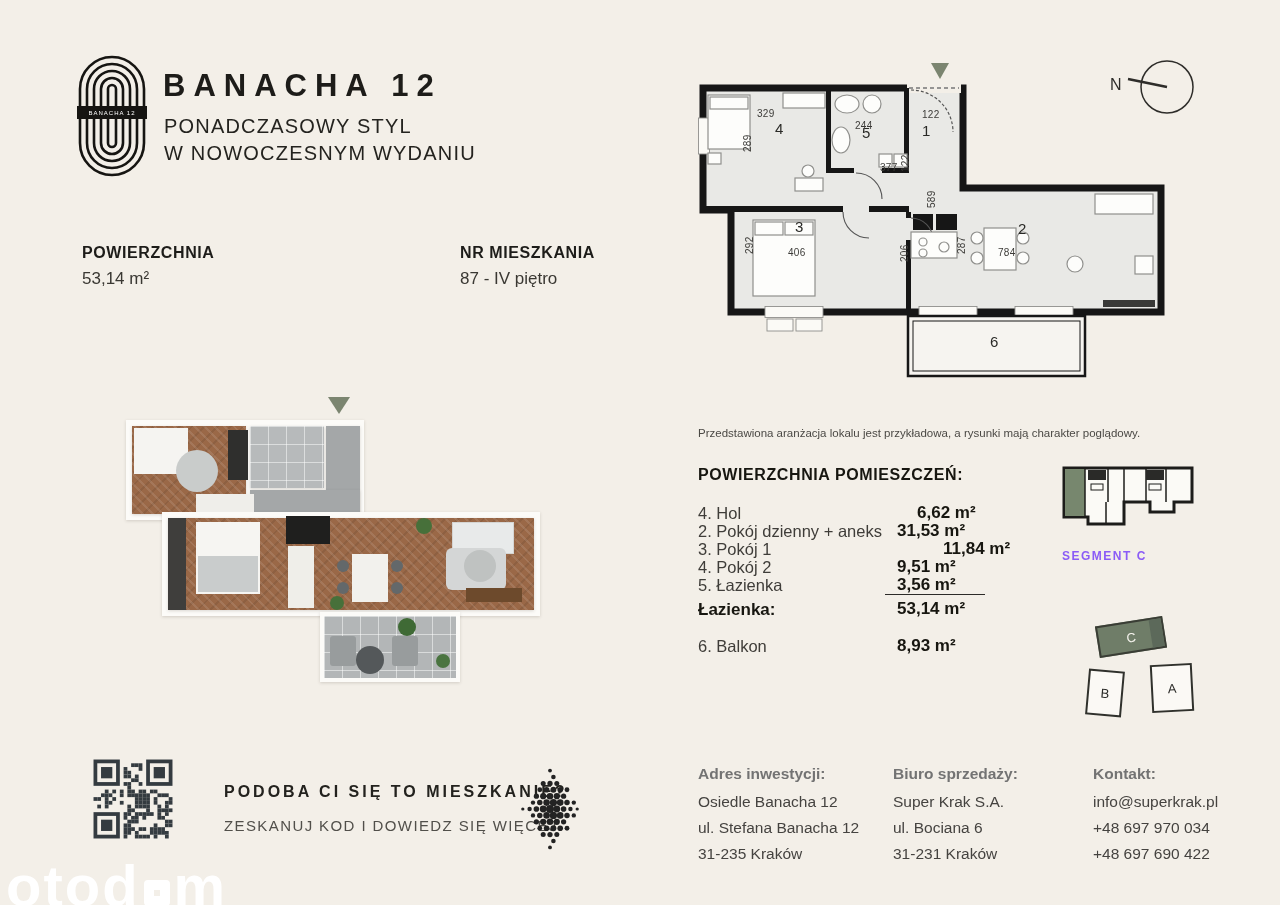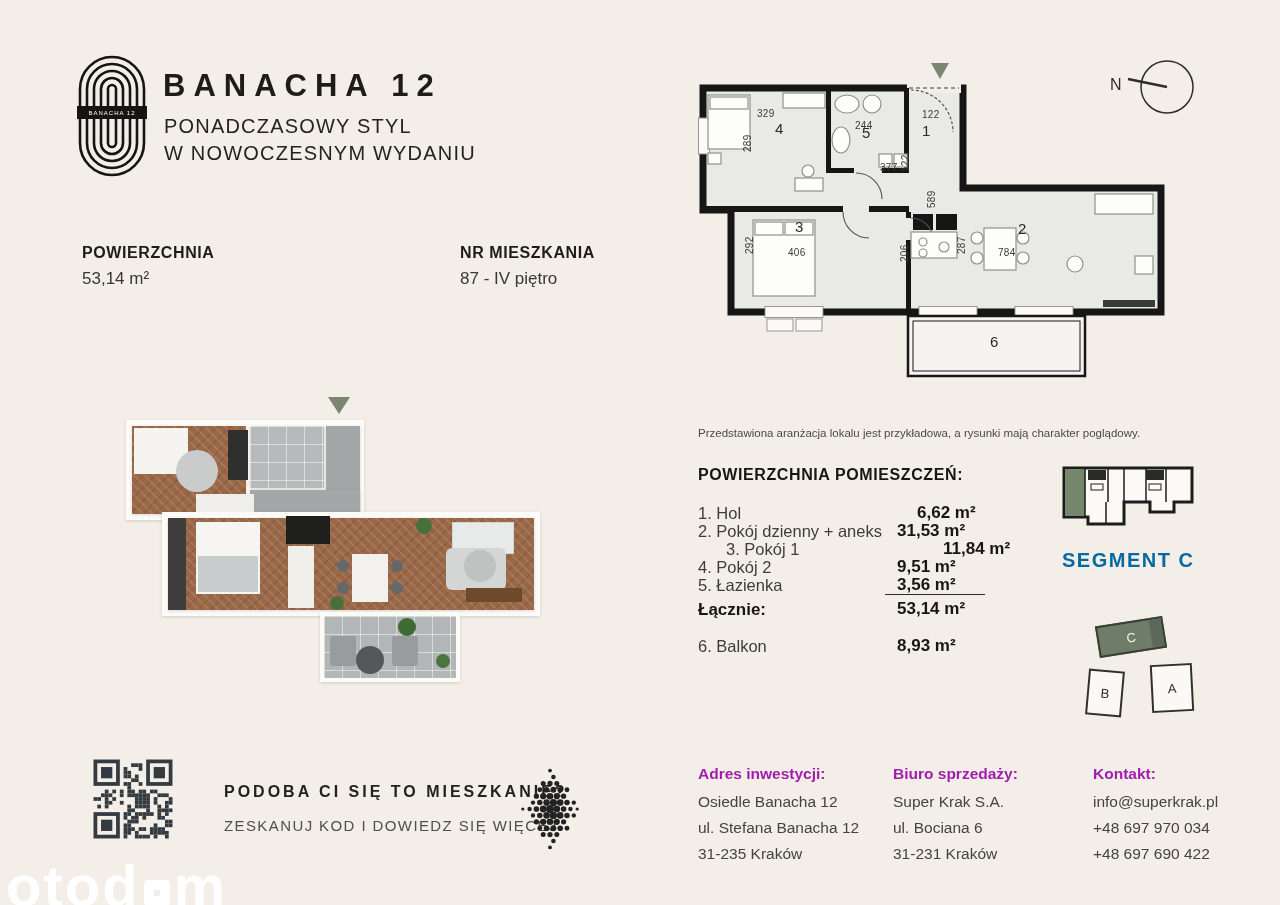--- a/index.html
+++ b/index.html
@@ -27,33 +27,33 @@
   .disc { position:absolute; left:698px; width:505px; font-size:11.5px; line-height:16.5px; color:#4b4945; }
 
   
   .rooms-title { position:absolute; left:698px; top:466px; font-size:16px; font-weight:700; letter-spacing:.6px; color:#171610; }
   .rl { position:absolute; left:698px; font-size:16.5px; color:#3f3d39; }
   .rv { position:absolute; left:897px; font-size:17px; font-weight:700; color:#171610; }
   .divider { position:absolute; left:885px; top:594px; width:100px; border-top:1.5px solid #2c2b28; }
   .total-l { position:absolute; left:698px; top:600px; font-size:17px; font-weight:700; color:#171610; }
 
   
-  .segment-lbl { position:absolute; left:1062px; top:549px; font-size:20px; font-weight:600; letter-spacing:1.5px; color:#0369a1; }
+  .segment-lbl { position:absolute; left:1062px; top:549px; font-size:12px; font-weight:600; letter-spacing:1.5px; color:#8b5cf6; }
   .bldg { position:absolute; display:flex; align-items:center; justify-content:center; font-size:13px; }
   .bldg-c { left:1097px; top:621px; width:68px; height:32px; background:#6f7d68; border:2px solid #3a3d35; transform:rotate(-9deg); color:#f4f2ec; }
   .bldg-c::after { content:""; position:absolute; right:0; top:0; width:12px; height:100%; background:#5c695a; }
   .bldg-b { left:1087px; top:670px; width:36px; height:46px; background:#fbf9f5; border:2px solid #30312c; transform:rotate(5deg); color:#2b2b28; }
   .bldg-a { left:1151px; top:664px; width:42px; height:48px; background:#fbf9f5; border:2px solid #30312c; transform:rotate(-3deg); color:#2b2b28; }
 
   
   .cta1 { position:absolute; left:224px; top:783px; font-size:16px; font-weight:700; letter-spacing:3px; color:#23221e; }
   .cta2 { position:absolute; left:224px; top:817px; font-size:15px; letter-spacing:1.4px; color:#514f4a; }
 
   
-  .fcol-t { position:absolute; top:765px; font-size:15.5px; font-weight:700; color:#a21caf; }
+  .fcol-t { position:absolute; top:765px; font-size:15.5px; font-weight:700; color:#737373; }
   .fline { position:absolute; font-size:15.5px; color:#454340; }
   .c1 { left:698px; } .c2 { left:893px; } .c3 { left:1093px; }
   .r1 { top:793px; } .r2 { top:819px; } .r3 { top:845px; }
 
   
   .watermark { position:absolute; left:6px; top:852px; font-size:58px; font-weight:700; color:#ffffff; letter-spacing:2px; }
   .watermark .sq { display:inline-block; width:26px; height:26px; border:10px solid #fff; border-radius:4px; margin:0 4px; }
 
   
   .p3 { position:absolute; box-shadow:0 1px 3px rgba(60,50,40,.18); }
@@ -227,32 +227,32 @@
     <div class="abs" style="left:330px;top:636px;width:26px;height:30px;border-radius:3px;background:#989c9d;"></div>
     <div class="abs" style="left:392px;top:636px;width:26px;height:30px;border-radius:3px;background:#989c9d;"></div>
     <div class="abs" style="left:356px;top:646px;width:28px;height:28px;border-radius:50%;background:#54585a;"></div>
     <div class="abs" style="left:398px;top:618px;width:18px;height:18px;border-radius:50%;background:#3f6a35;"></div>
     <div class="abs" style="left:436px;top:654px;width:14px;height:14px;border-radius:50%;background:#4a7440;"></div>
   </div>
 
   <div class="disc" style="top:425px;">Przedstawiona aranżacja lokalu jest przykładowa, a rysunki mają charakter poglądowy.</div>
 
   <div class="rooms-title">POWIERZCHNIA POMIESZCZEŃ:</div>
-  <div class="rl" style="top:504px;">1. Hol</div>
+  <div class="rl" style="top:504px;">4. Hol</div>
   <div class="rv" style="top:503px;margin-left:20px;">6,62 m²</div>
   <div class="rl" style="top:522px;">2. Pokój dzienny + aneks</div>
   <div class="rv" style="top:521px;">31,53 m²</div>
-  <div class="rl" style="top:540px;margin-left:28px;">3. Pokój 1</div>
+  <div class="rl" style="top:540px;">3. Pokój 1</div>
   <div class="rv" style="top:539px;margin-left:46px;">11,84 m²</div>
   <div class="rl" style="top:558px;">4. Pokój 2</div>
   <div class="rv" style="top:557px;text-align:right;">9,51 m²</div>
   <div class="rl" style="top:576px;">5. Łazienka</div>
   <div class="rv" style="top:575px;">3,56 m²</div>
   <div class="divider"></div>
-  <div class="total-l">Łącznie:</div>
+  <div class="total-l">Łazienka:</div>
   <div class="rv" style="top:599px;">53,14 m²</div>
   <div class="rl" style="top:637px;text-align:center;">6. Balkon</div>
   <div class="rv" style="top:636px;">8,93 m²</div>
 
   <svg class="abs" style="left:1058px;top:460px;" width="140" height="72" viewBox="0 0 140 72">
     <path d="M6,8 H134 V42 H116 V52 H92 V42 H66 V64 H30 V57 H6 Z" fill="#fbfaf6" stroke="#1c1c1a" stroke-width="3"></path>
     <rect x="7" y="9" width="20" height="47" fill="#77876e"></rect>
     <g stroke="#1c1c1a" stroke-width="1.5">
       <line x1="27" y1="8" x2="27" y2="57"></line>
       <line x1="50" y1="8" x2="50" y2="42"></line>

